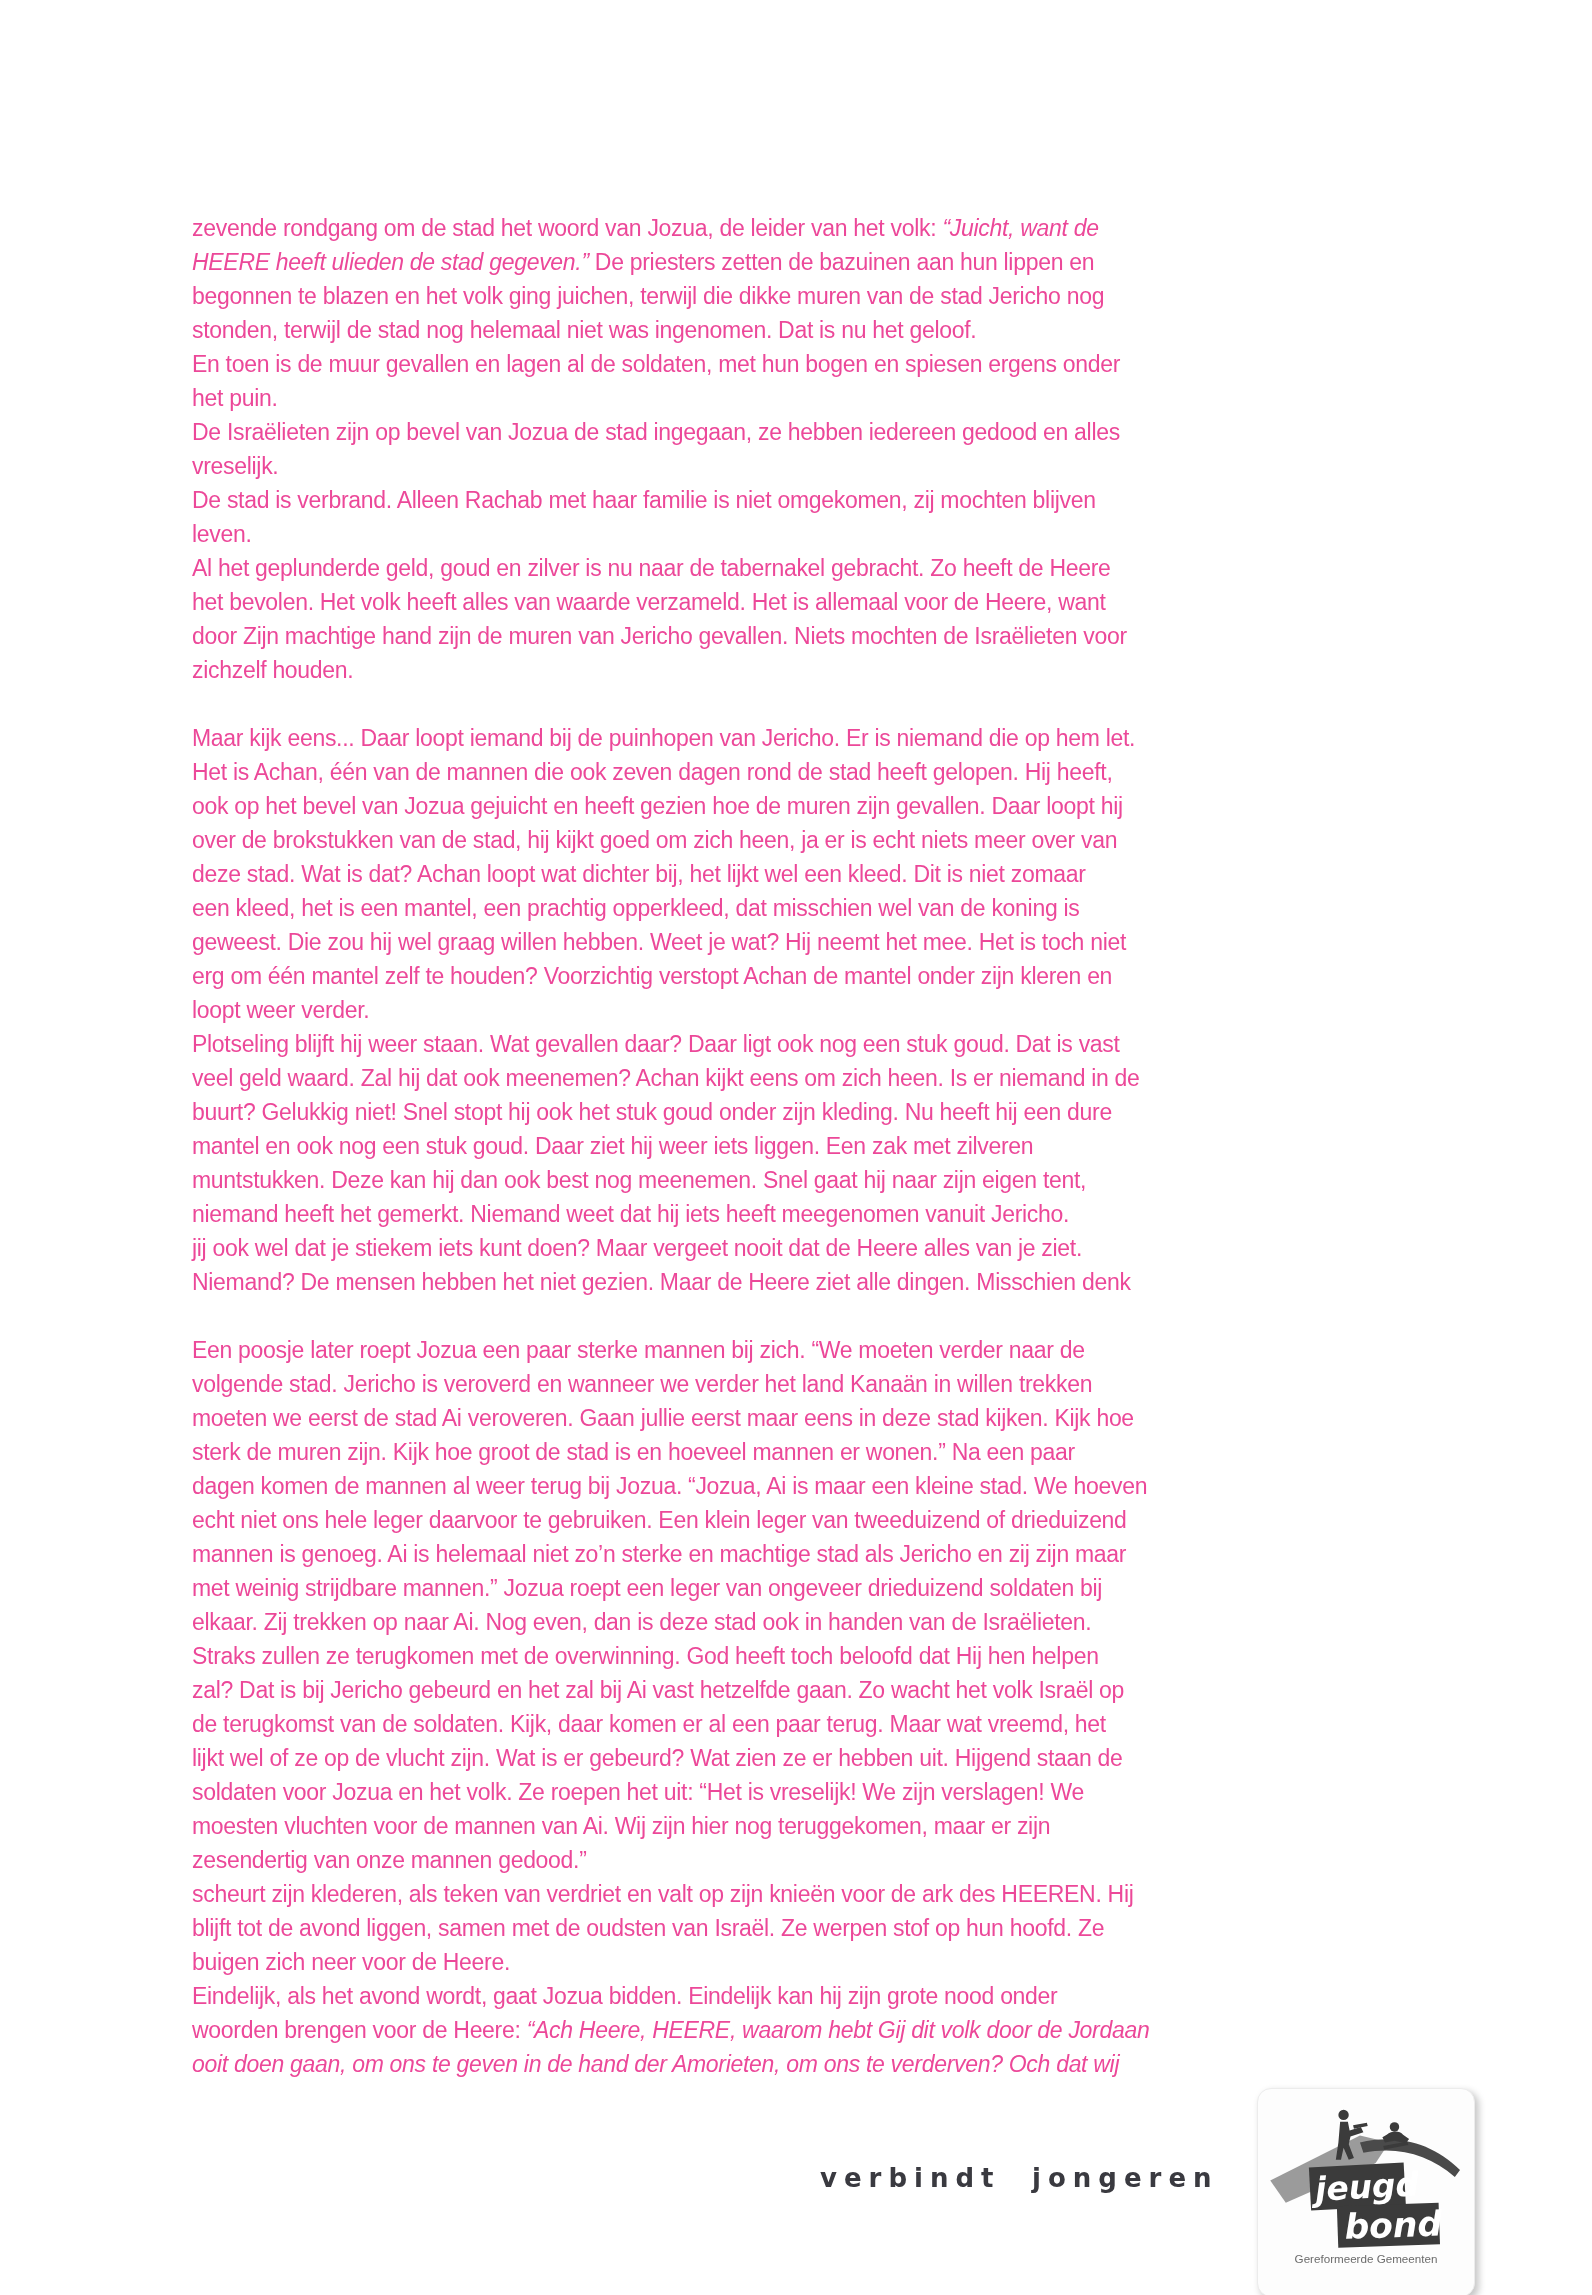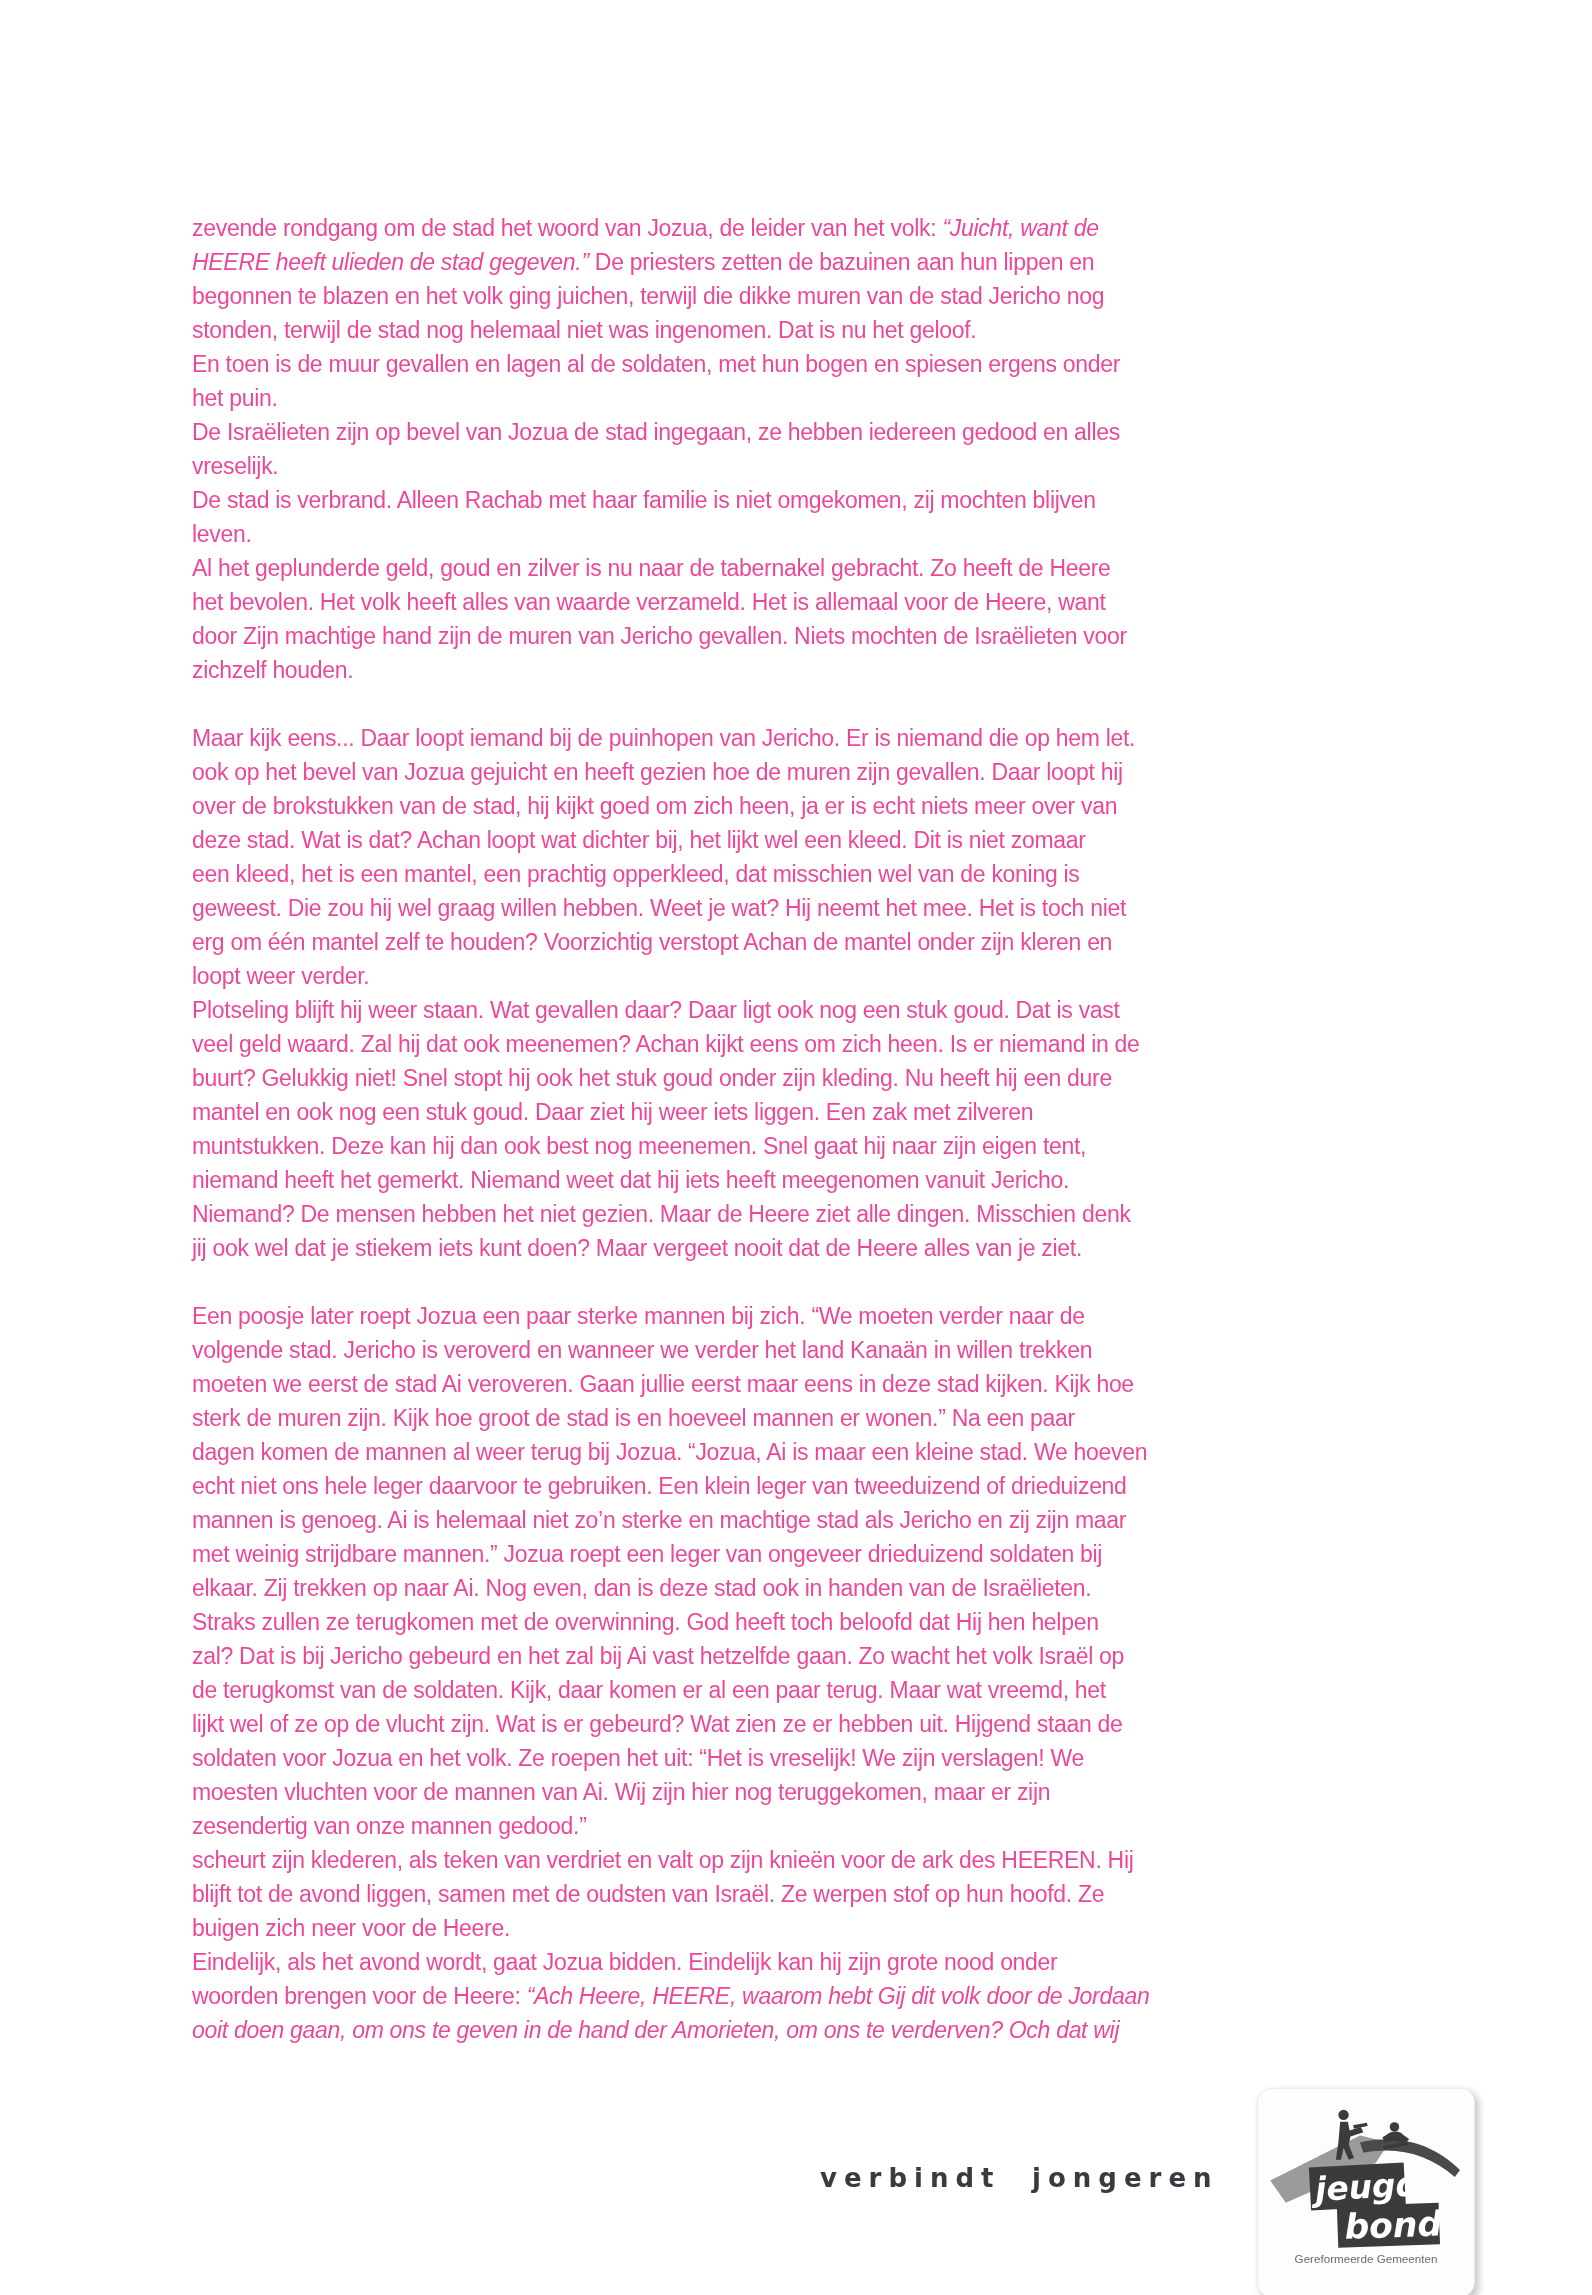--- a/index.html
+++ b/index.html
@@ -44,35 +44,36 @@
       <div class="line"><span>De Israëlieten zijn op bevel van Jozua de stad ingegaan, ze hebben iedereen gedood en alles</span></div>
       <div class="line"><span>vreselijk.</span></div>
       <div class="line"><span>De stad is verbrand. Alleen Rachab met haar familie is niet omgekomen, zij mochten blijven</span></div>
       <div class="line"><span>leven.</span></div>
       <div class="line"><span>Al het geplunderde geld, goud en zilver is nu naar de tabernakel gebracht. Zo heeft de Heere</span></div>
       <div class="line"><span>het bevolen. Het volk heeft alles van waarde verzameld. Het is allemaal voor de Heere, want</span></div>
       <div class="line"><span>door Zijn machtige hand zijn de muren van Jericho gevallen. Niets mochten de Israëlieten voor</span></div>
       <div class="line"><span>zichzelf houden.</span></div>
       <div class="line"></div>
       <div class="line"><span>Maar kijk eens... Daar loopt iemand bij de puinhopen van Jericho. Er is niemand die op hem let.</span></div>
+      <div class="line"><span>Het is Achan, één van de mannen die ook zeven dagen rond de stad heeft gelopen. Hij heeft,</span></div>
       <div class="line"><span>ook op het bevel van Jozua gejuicht en heeft gezien hoe de muren zijn gevallen. Daar loopt hij</span></div>
       <div class="line"><span>over de brokstukken van de stad, hij kijkt goed om zich heen, ja er is echt niets meer over van</span></div>
       <div class="line"><span>deze stad. Wat is dat? Achan loopt wat dichter bij, het lijkt wel een kleed. Dit is niet zomaar</span></div>
       <div class="line"><span>een kleed, het is een mantel, een prachtig opperkleed, dat misschien wel van de koning is</span></div>
       <div class="line"><span>geweest. Die zou hij wel graag willen hebben. Weet je wat? Hij neemt het mee. Het is toch niet</span></div>
       <div class="line"><span>erg om één mantel zelf te houden? Voorzichtig verstopt Achan de mantel onder zijn kleren en</span></div>
       <div class="line"><span>loopt weer verder.</span></div>
       <div class="line"><span>Plotseling blijft hij weer staan. Wat gevallen daar? Daar ligt ook nog een stuk goud. Dat is vast</span></div>
       <div class="line"><span>veel geld waard. Zal hij dat ook meenemen? Achan kijkt eens om zich heen. Is er niemand in de</span></div>
       <div class="line"><span>buurt? Gelukkig niet! Snel stopt hij ook het stuk goud onder zijn kleding. Nu heeft hij een dure</span></div>
       <div class="line"><span>mantel en ook nog een stuk goud. Daar ziet hij weer iets liggen. Een zak met zilveren</span></div>
       <div class="line"><span>muntstukken. Deze kan hij dan ook best nog meenemen. Snel gaat hij naar zijn eigen tent,</span></div>
       <div class="line"><span>niemand heeft het gemerkt. Niemand weet dat hij iets heeft meegenomen vanuit Jericho.</span></div>
+      <div class="line"><span>jij ook wel dat je stiekem iets kunt doen? Maar vergeet nooit dat de Heere alles van je ziet.</span></div>
       <div class="line"><span>Niemand? De mensen hebben het niet gezien. Maar de Heere ziet alle dingen. Misschien denk</span></div>
-      <div class="line"><span>jij ook wel dat je stiekem iets kunt doen? Maar vergeet nooit dat de Heere alles van je ziet.</span></div>
       <div class="line"></div>
       <div class="line"><span>Een poosje later roept Jozua een paar sterke mannen bij zich. “We moeten verder naar de</span></div>
       <div class="line"><span>volgende stad. Jericho is veroverd en wanneer we verder het land Kanaän in willen trekken</span></div>
       <div class="line"><span>moeten we eerst de stad Ai veroveren. Gaan jullie eerst maar eens in deze stad kijken. Kijk hoe</span></div>
       <div class="line"><span>sterk de muren zijn. Kijk hoe groot de stad is en hoeveel mannen er wonen.” Na een paar</span></div>
       <div class="line"><span>dagen komen de mannen al weer terug bij Jozua. “Jozua, Ai is maar een kleine stad. We hoeven</span></div>
       <div class="line"><span>echt niet ons hele leger daarvoor te gebruiken. Een klein leger van tweeduizend of drieduizend</span></div>
       <div class="line"><span>mannen is genoeg. Ai is helemaal niet zo’n sterke en machtige stad als Jericho en zij zijn maar</span></div>
       <div class="line"><span>met weinig strijdbare mannen.” Jozua roept een leger van ongeveer drieduizend soldaten bij</span></div>
       <div class="line"><span>elkaar. Zij trekken op naar Ai. Nog even, dan is deze stad ook in handen van de Israëlieten.</span></div>

